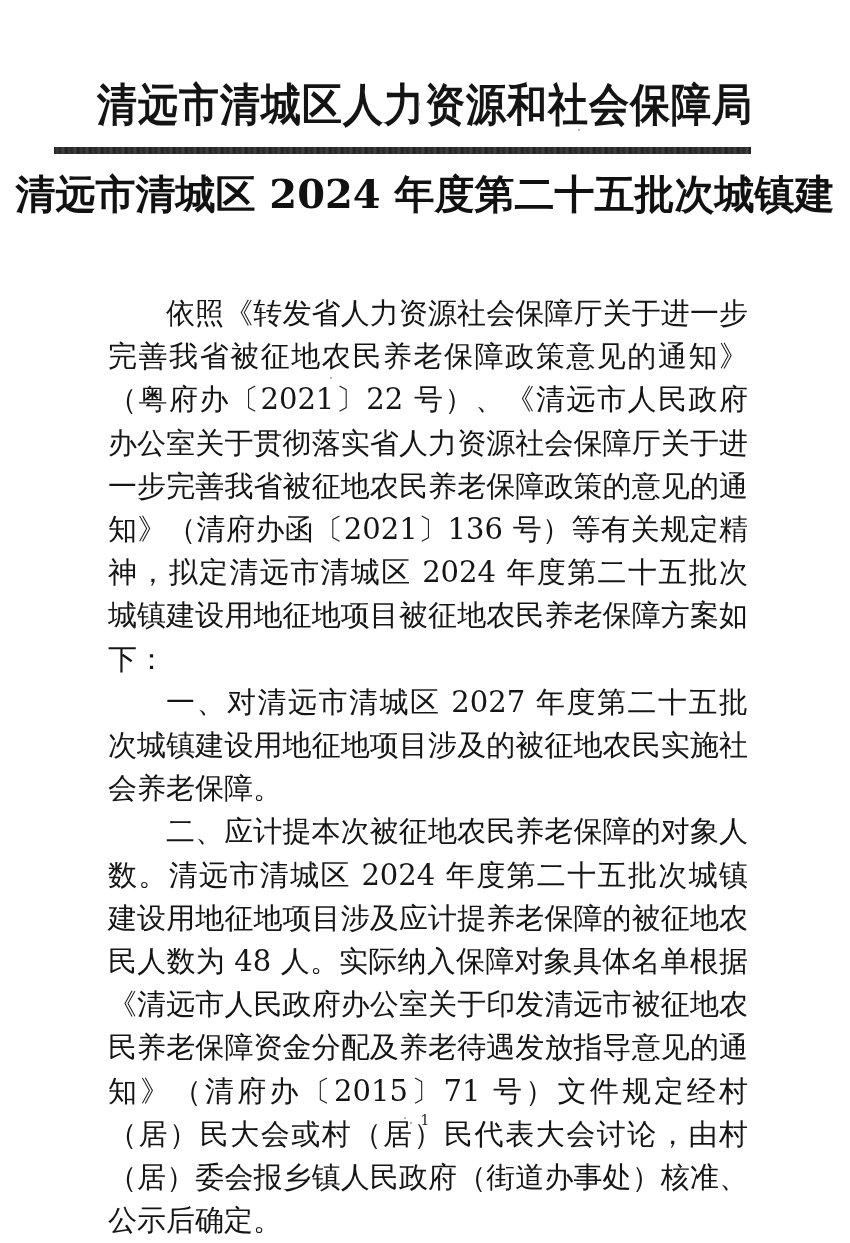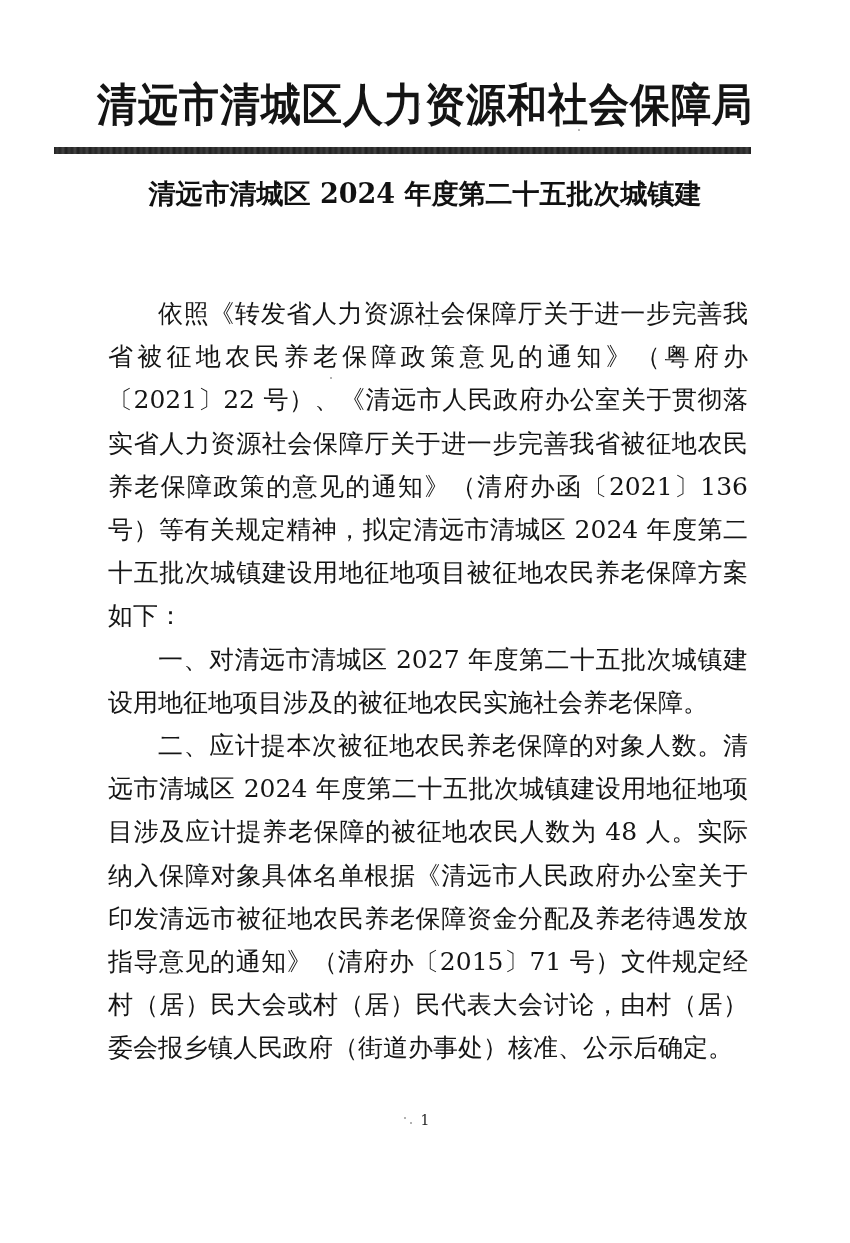--- a/index.html
+++ b/index.html
@@ -39,34 +39,34 @@
       background-image: repeating-linear-gradient(90deg, #1e1e1e 0px, #3a3a3a 3px, #262626 6px, #444 9px, #1e1e1e 12px);
     }
     .doc-title {
       position: absolute;
       left: 0;
       top: 172px;
       width: 850px;
       text-align: center;
       font-family: "DejaVu Serif", "Liberation Serif", serif;
       font-weight: bold;
-      font-size: 27px;
+      font-size: 40px;
       line-height: 44px;
       color: #111111;
     }
     .doc-title .line {
       display: block;
     }
     .body-text {
       position: absolute;
       left: 108px;
       top: 292px;
       width: 640px;
       font-family: "DejaVu Serif", "Liberation Serif", serif;
-      font-size: 25px;
+      font-size: 29px;
       line-height: 43.2px;
       color: #151515;
       text-align: justify;
       text-justify: inter-character;
     }
     .body-text p {
       margin: 0;
       text-indent: 2em;
     }
     .page-number {

